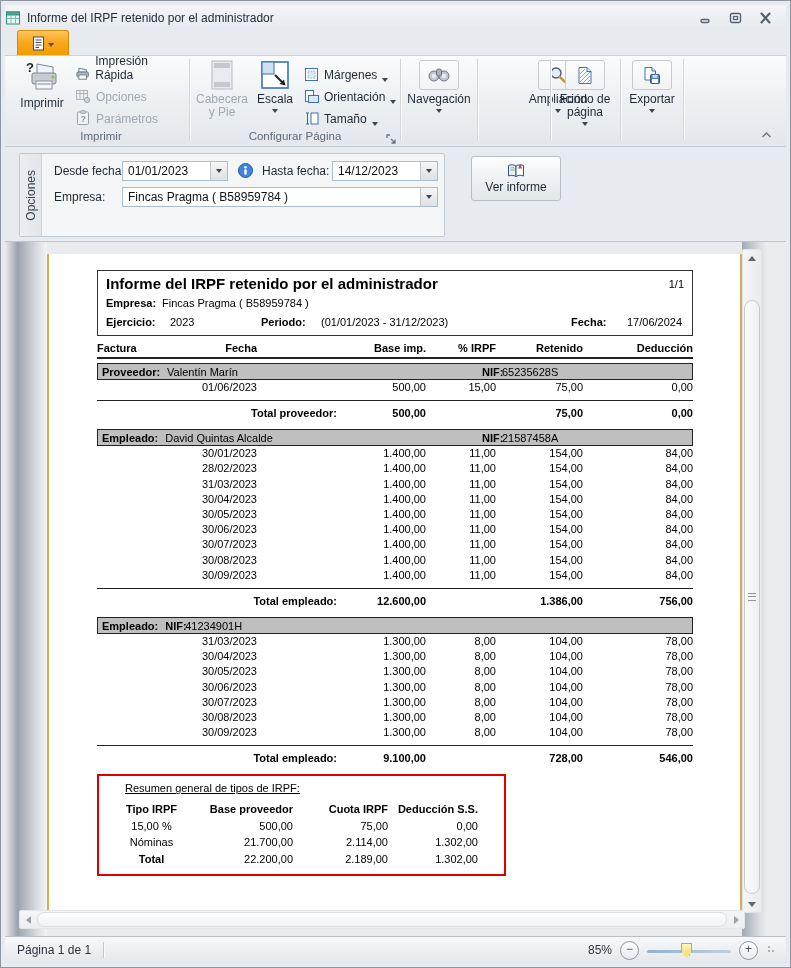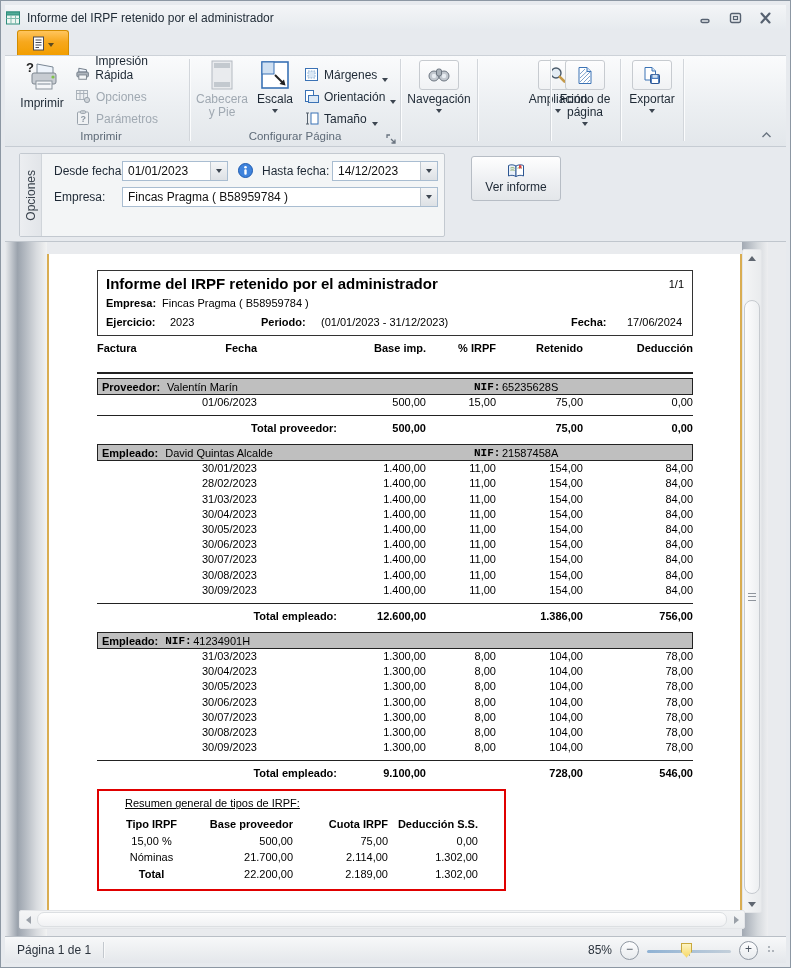--- a/index.html
+++ b/index.html
@@ -82,28 +82,28 @@
   
   .rpt{color:#000;}
   .hdrbox{border:1px solid #333;padding:4px 8px 7px 8px;}
   .titlerow{display:flex;align-items:flex-start;}
   .rpt-title{font-size:15px;font-weight:bold;flex:1;}
   .pageind{font-size:11px;padding-top:3px;}
   .emprow{display:flex;margin-top:5px;font-size:11px;}
   .emprow b{width:56px;}
   .metarow{display:grid;grid-template-columns:64px 91px 60px 250px 48px auto;margin-top:7px;font-size:11px;}
   .colhead{display:grid;grid-template-columns:70px 90px 169px 70px 87px 110px;font-size:11px;font-weight:bold;
-    margin-top:6px;padding-bottom:18px;border-bottom:2px solid #222;}
+    margin-top:6px;padding-bottom:3px;border-bottom:2px solid #222;}
   .colhead .hc0{text-align:left;}
   .colhead div{text-align:right;}
   .group-band{display:flex;align-items:center;height:15px;border:1px solid #222;background:#bfbfbf;
     font-size:11px;padding:0 4px;margin-top:4px;}
   .group-band .bkind{font-weight:bold;margin-right:7px;}
   .group-band .bname{flex:1;}
-  .group-band .bnif{font-weight:bold;width:28px;font-family:Liberation Mono, monospace;}
+  .group-band .bnif{font-weight:bold;width:20px;}
   .group-band .bnifv{width:186px;}
   .rrow{display:grid;grid-template-columns:70px 90px 169px 70px 87px 110px;font-size:11px;line-height:15.2px;}
   .rrow div{text-align:right;}
   .rrow .c0{text-align:left;}
   .total-row{display:grid;grid-template-columns:240px 89px 70px 87px 110px;font-size:11px;font-weight:bold;
     border-top:1px solid #222;margin-top:5px;padding-top:6px;}
   .total-row div{text-align:right;}
   .rgroup{margin-bottom:10px;}
   .summary-box{width:395px;border:2px solid #e00000;margin-top:8px;padding:6px 0 7px 10px;box-sizing:content-box;}
   .sum-title{font-size:11px;text-decoration:underline;margin-left:16px;}

